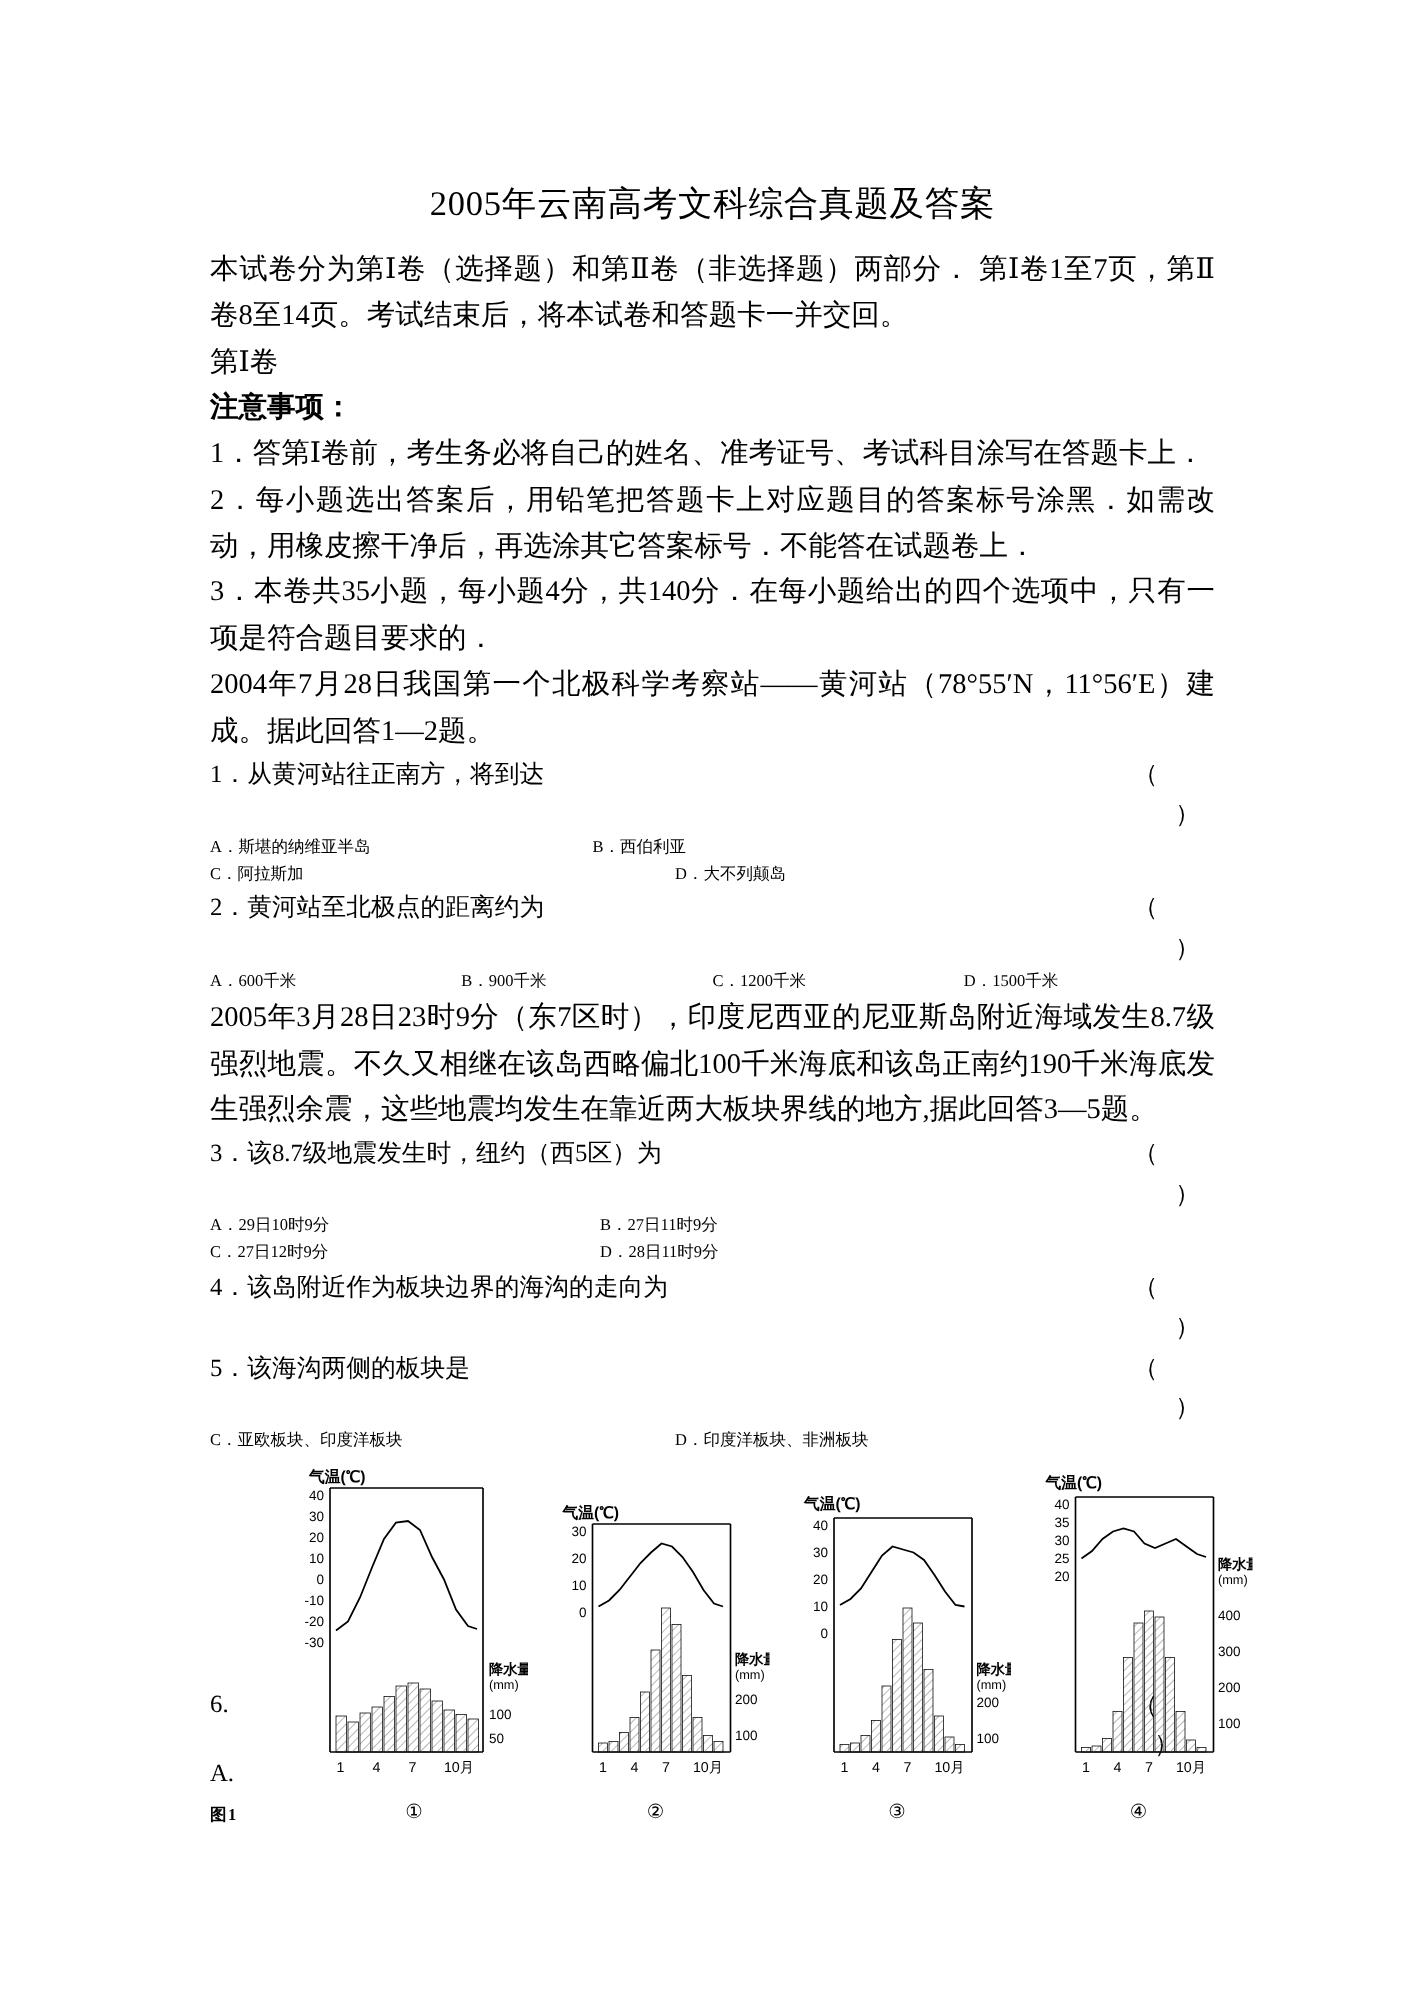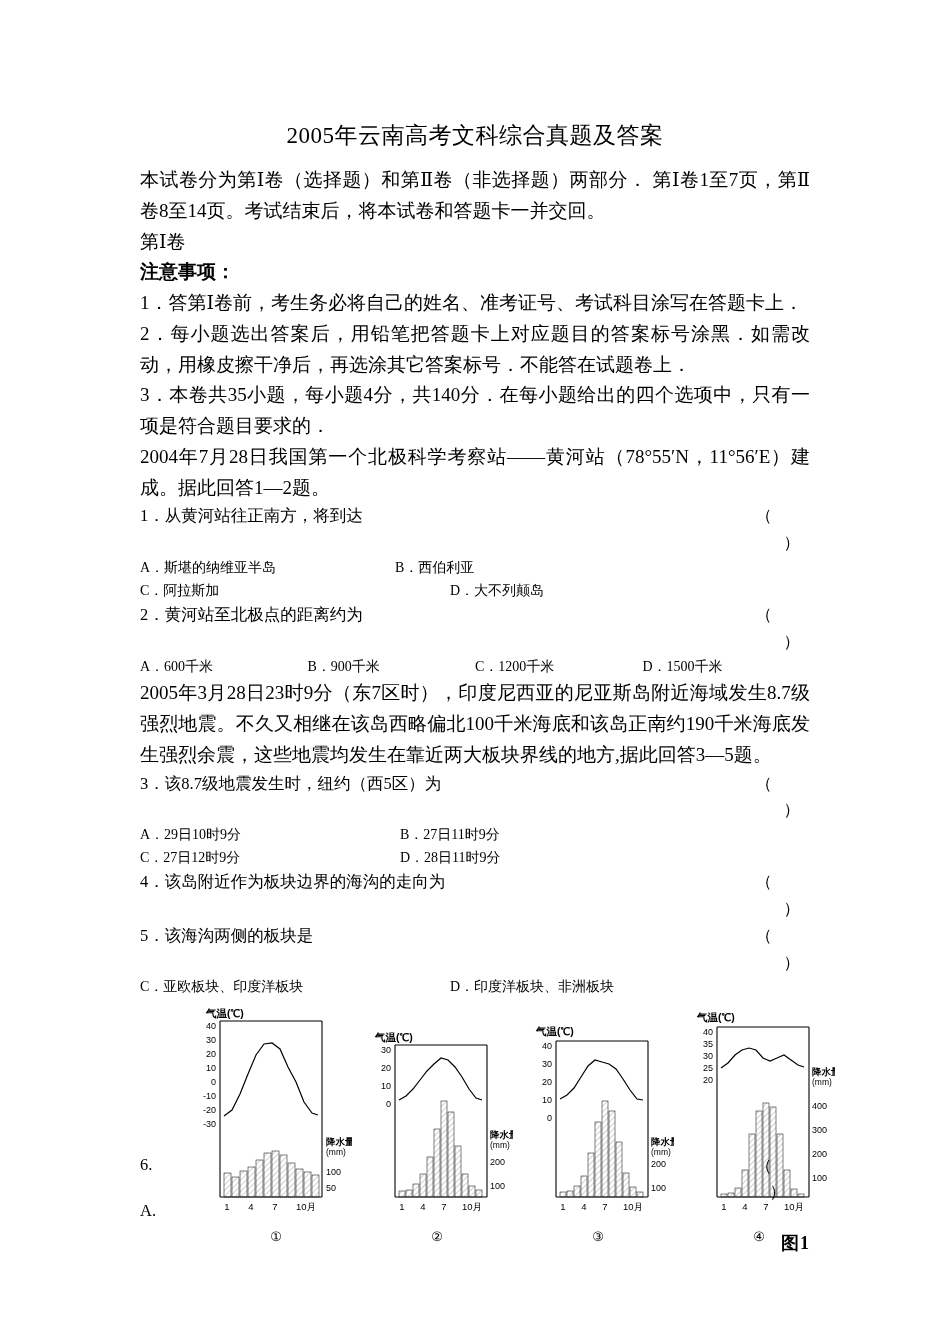--- a/index.html
+++ b/index.html
@@ -51,21 +51,21 @@
   }
   .paren-close {
     display: block;
     text-align: right;
     padding-right: 10px;
     font-size: 16.5px;
     line-height: 1.62;
   }
   .opts {
     display: flex;
-    font-size: 14px;
+    font-size: 11px;
     line-height: 1.62;
   }
   .opt {
     white-space: nowrap;
   }
   
   .w-a1 { width: 195px; }
   .w-a2 { width: 255px; }
   .w-a4 { width: 175px; }
   .w-a5 { width: 260px; }
@@ -90,23 +90,23 @@
     height: 222px;
     margin-right: 9px;
   }
   .chart svg { display: block; }
   .chart-label {
     text-align: center;
     font-size: 13px;
     margin-top: 2px;
   }
   .fig-caption {
-    text-align: right;
+    text-align: left;
     font-weight: bold;
-    font-size: 18px;
+    font-size: 11px;
     margin-top: 4px;
     letter-spacing: 1px;
   }
   .q6-line {
     position: absolute;
     left: 0;
     top: 150px;
     font-size: 16.5px;
   }
   .q6-paren {

